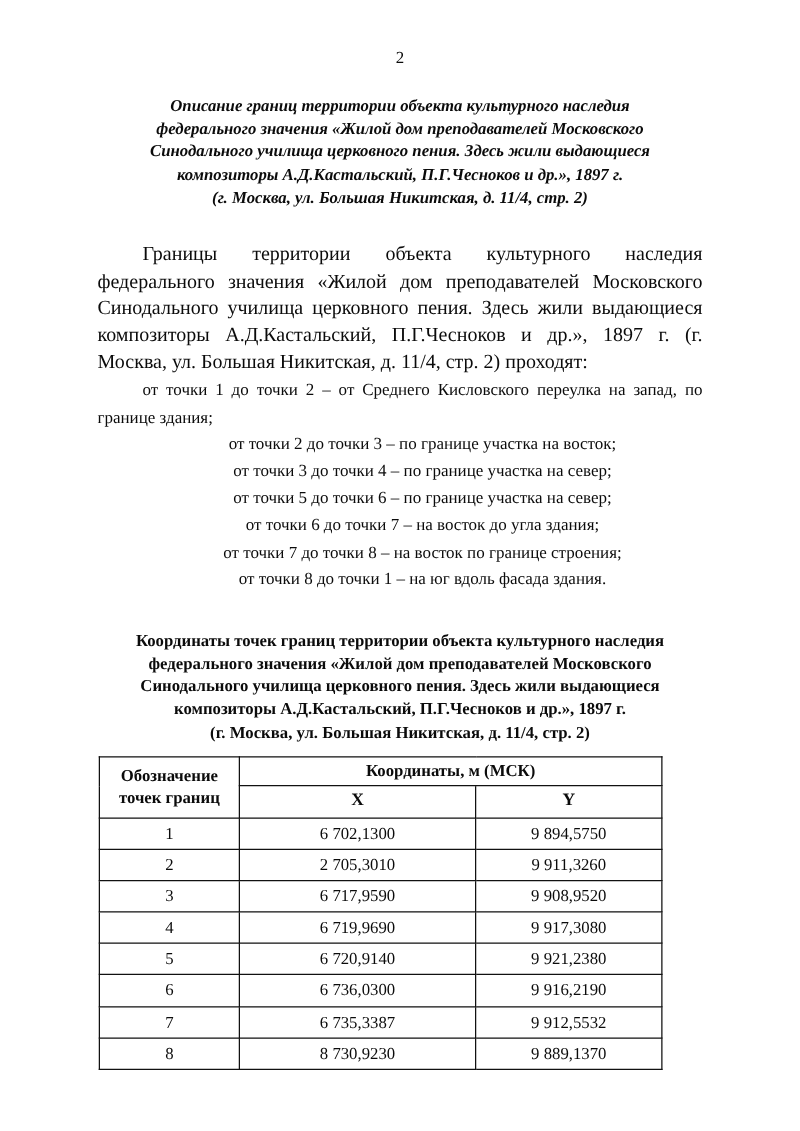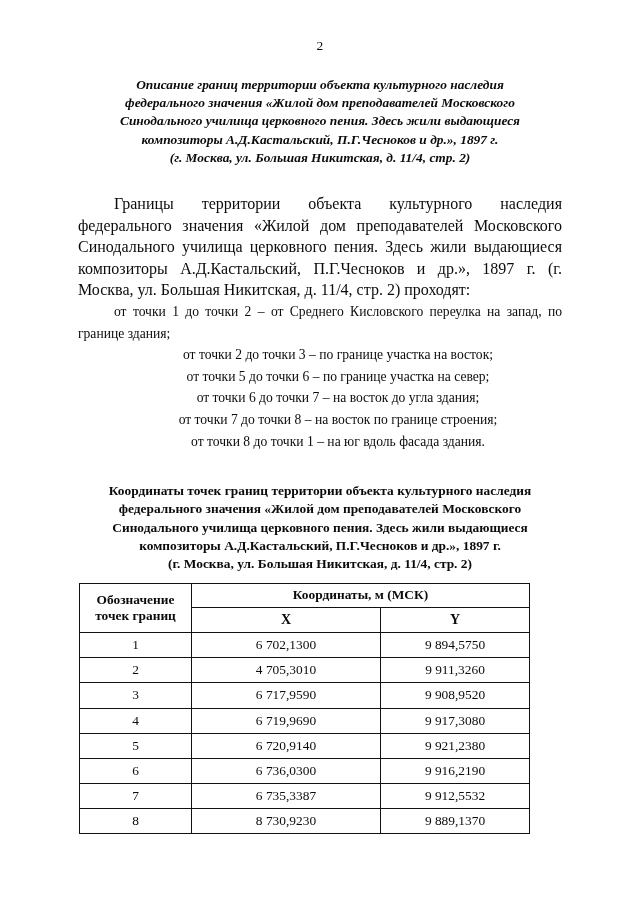--- a/index.html
+++ b/index.html
@@ -135,20 +135,21 @@
       <span class="hline">Синодального училища церковного пения. Здесь жили выдающиеся</span>
       <span class="hline">композиторы А.Д.Кастальский, П.Г.Чесноков и др.», 1897 г.</span>
       <span class="hline">(г. Москва, ул. Большая Никитская, д. 11/4, стр. 2)</span>
     </div>
 
     <p class="body-par first-par">Границы территории объекта культурного наследия федерального значения «Жилой дом преподавателей Московского Синодального училища церковного пения. Здесь жили выдающиеся композиторы А.Д.Кастальский, П.Г.Чесноков и др.», 1897 г. (г. Москва, ул. Большая Никитская, д. 11/4, стр. 2) проходят:</p>
 
     <div class="list-block">
       <p class="sub-par">от точки 1 до точки 2 – от Среднего Кисловского переулка на запад, по границе здания;</p>
       <p class="sub-par nowrap-item">от точки 2 до точки 3 – по границе участка на восток;</p>
+      <p class="sub-par nowrap-item">от точки 3 до точки 4 – по границе участка на север;</p>
       <p class="sub-par nowrap-item">от точки 5 до точки 6 – по границе участка на север;</p>
       <p class="sub-par nowrap-item">от точки 6 до точки 7 – на восток до угла здания;</p>
       <p class="sub-par nowrap-item">от точки 7 до точки 8 – на восток по границе строения;</p>
       <p class="sub-par nowrap-item">от точки 8 до точки 1 – на юг вдоль фасада здания.</p>
     </div>
 
     <div style="height:30px"></div>
 
     <div class="doc-heading heading-2">
       <span class="hline">Координаты точек границ территории объекта культурного наследия</span>
@@ -179,21 +180,21 @@
           </tr>
         </thead>
         <tbody>
           <tr>
             <td>1</td>
             <td>6 702,1300</td>
             <td>9 894,5750</td>
           </tr>
           <tr>
             <td>2</td>
-            <td>4 705,3010</td>
+            <td>2 705,3010</td>
             <td>9 911,3260</td>
           </tr>
           <tr>
             <td>3</td>
             <td>6 717,9590</td>
             <td>9 908,9520</td>
           </tr>
           <tr>
             <td>4</td>
             <td>6 719,9690</td>

